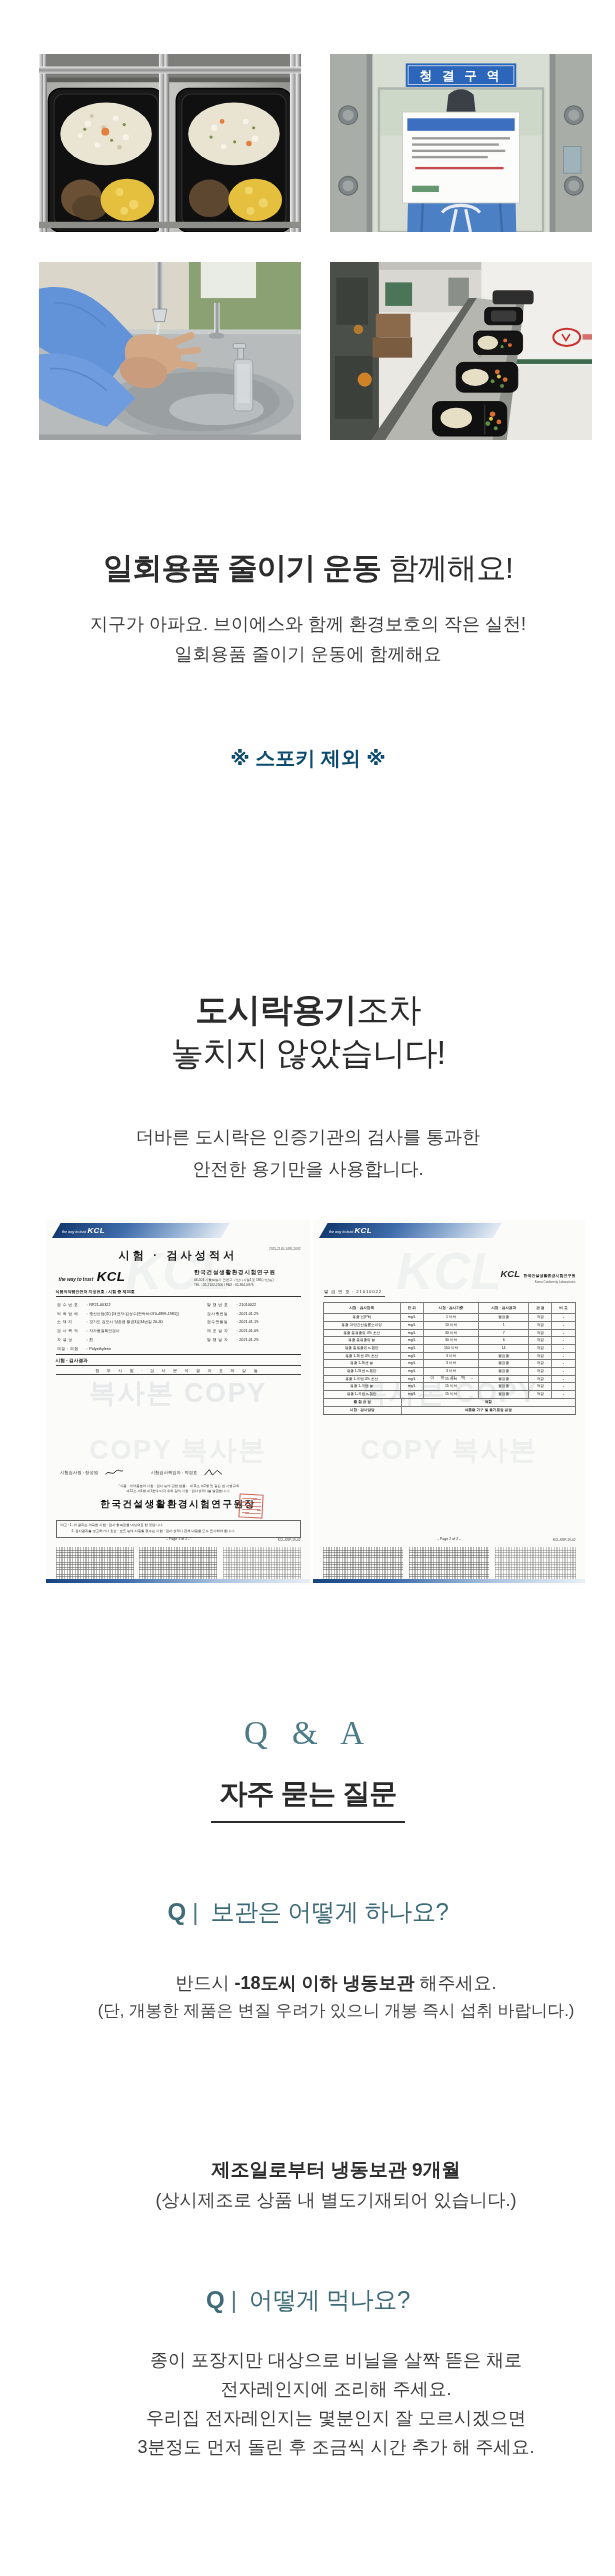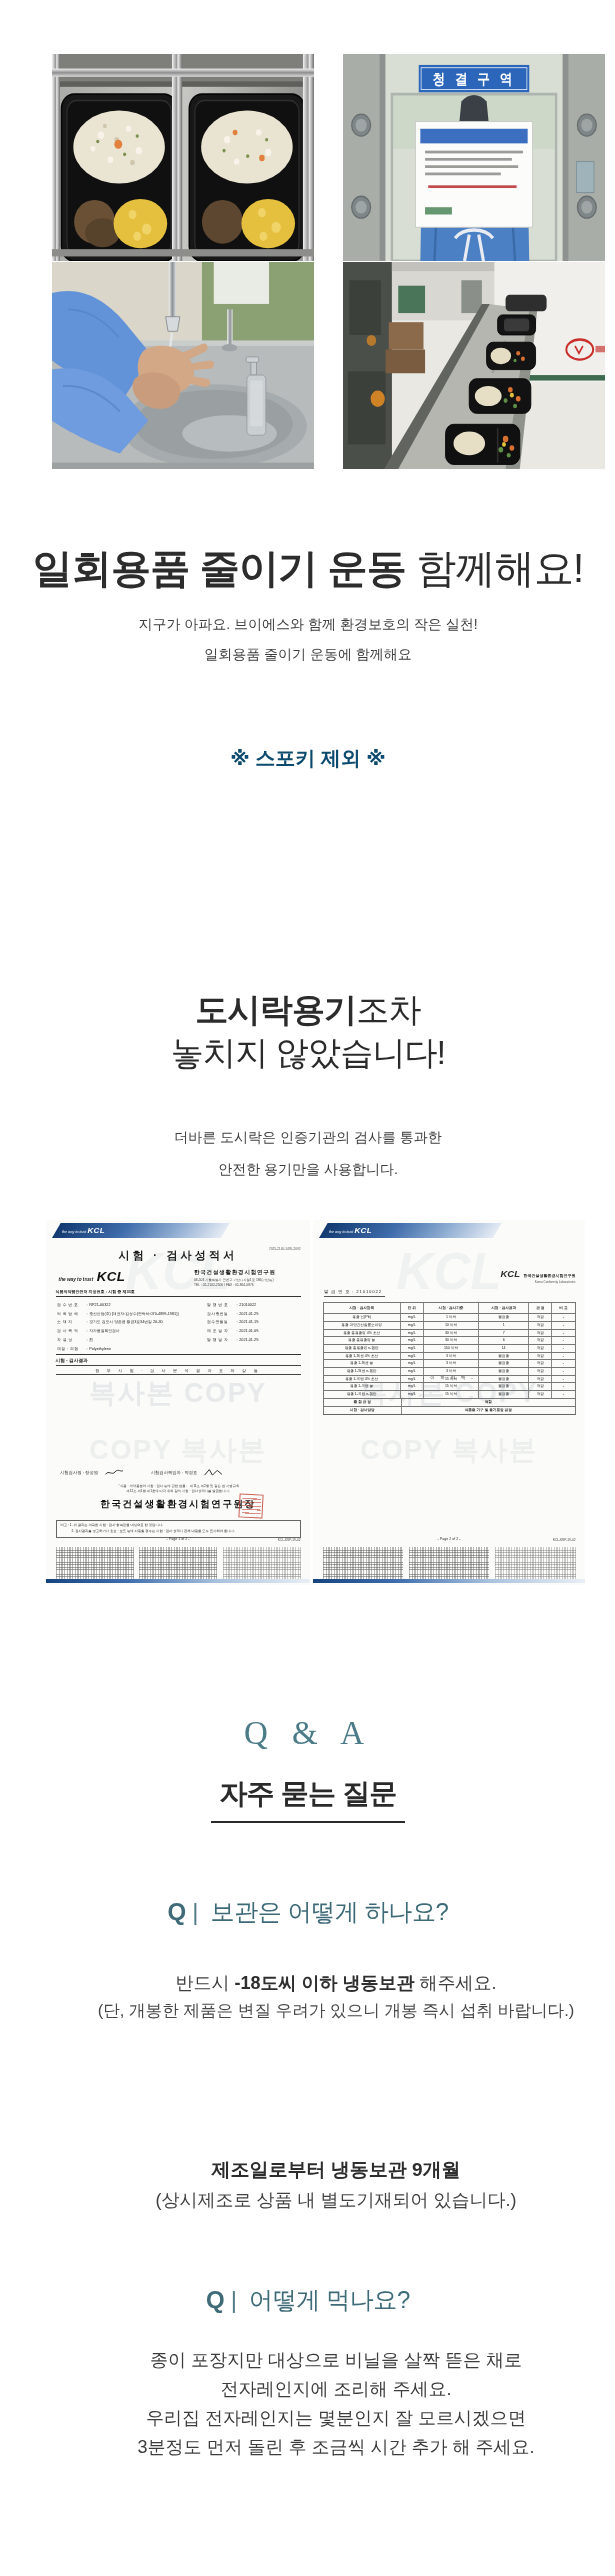--- a/index.html
+++ b/index.html
@@ -1,28 +1,28 @@
 <!DOCTYPE html>
 <html style="font-size:12.6px"><head>
 <meta charset="utf-8">
 <style>
   html,body{margin:0;padding:0;background:#fff;}
   .page{position:relative;width:616px;height:2576px;background:#ffffff;overflow:hidden;
         font-family:"Liberation Sans","DejaVu Sans",sans-serif;color:#2e2e2e;}
-  .photo{position:absolute;width:262px;height:207px;overflow:hidden;margin-left:13px;}
+  .photo{position:absolute;width:262px;height:178px;overflow:hidden;}
   .photo svg{display:block;width:100%;height:100%;}
   #ph1{left:39px;top:54px}
   #ph2{left:330px;top:54px}
   #ph3{left:39px;top:262px}
   #ph4{left:330px;top:262px}
 
   .sec{position:absolute;left:0;width:616px;text-align:center;}
-  .campaign-title{top:545px;font-size:40px;line-height:46px;color:#2c2c2c;letter-spacing:-0.8px;}
+  .campaign-title{top:545px;font-size:30px;line-height:46px;color:#2c2c2c;letter-spacing:-0.8px;}
   .campaign-title .bld{font-weight:800;}
-  .body-txt{font-size:14px;line-height:30px;color:#3d3d3d;}
+  .body-txt{font-size:18px;line-height:30px;color:#3d3d3d;}
   .campaign-body{top:609px;}
   .spoki-title{top:745px;font-size:20px;font-weight:800;color:#0c4a6e;}
   .spoki-body{top:783px;}
   .container-title{top:988px;font-size:33px;line-height:43px;color:#2b2b2b;letter-spacing:-0.8px;}
   .container-title .bld{font-weight:800;}
   .container-body{top:1121px;line-height:32px;}
 
   
   .cert{position:absolute;top:1220px;height:365px;background:#fbfbf9;color:#2b2b2b;overflow:hidden;}
   #certL{left:46px;width:264px;}

